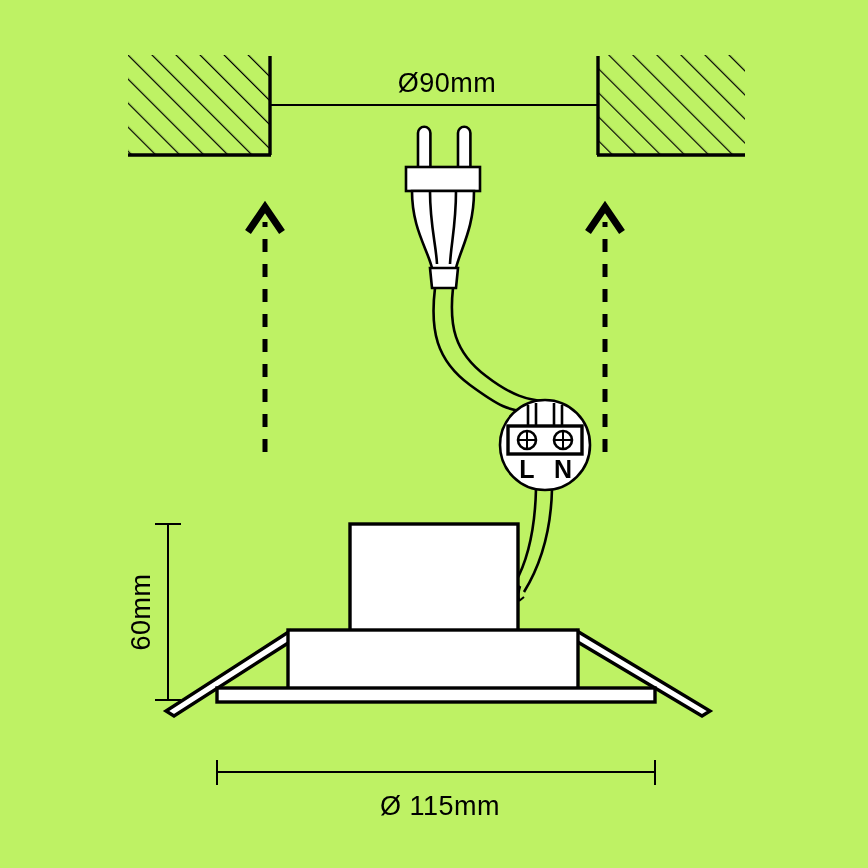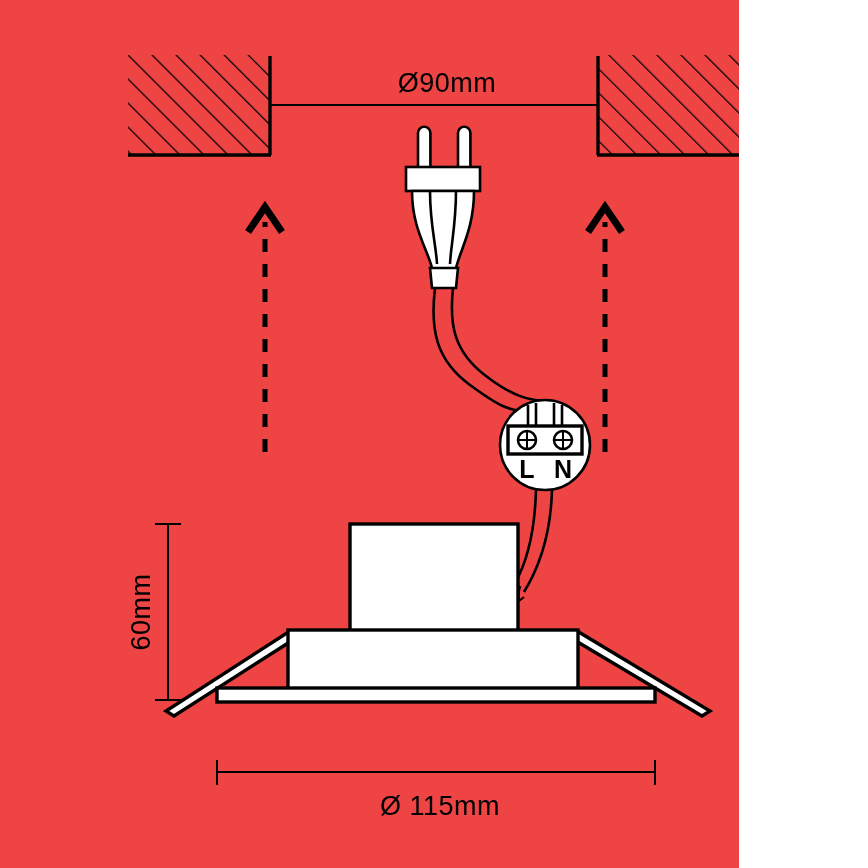--- a/index.html
+++ b/index.html
@@ -6,23 +6,23 @@
   html, body {
     margin: 0;
     padding: 0;
     background: #ffffff;
   }
   body {
     font-family: "Liberation Sans", sans-serif;
   }
   #drawing-root {
     position: relative;
-    width: 739px;
+    width: 868px;
     height: 868px;
-    background: #ef4444;
+    background: #bef264;
     overflow: hidden;
   }
   #drawing-svg {
     display: block;
     width: 868px;
     height: 868px;
   }
   .dim-text {
     font-family: "Liberation Sans", sans-serif;
     font-size: 27px;

